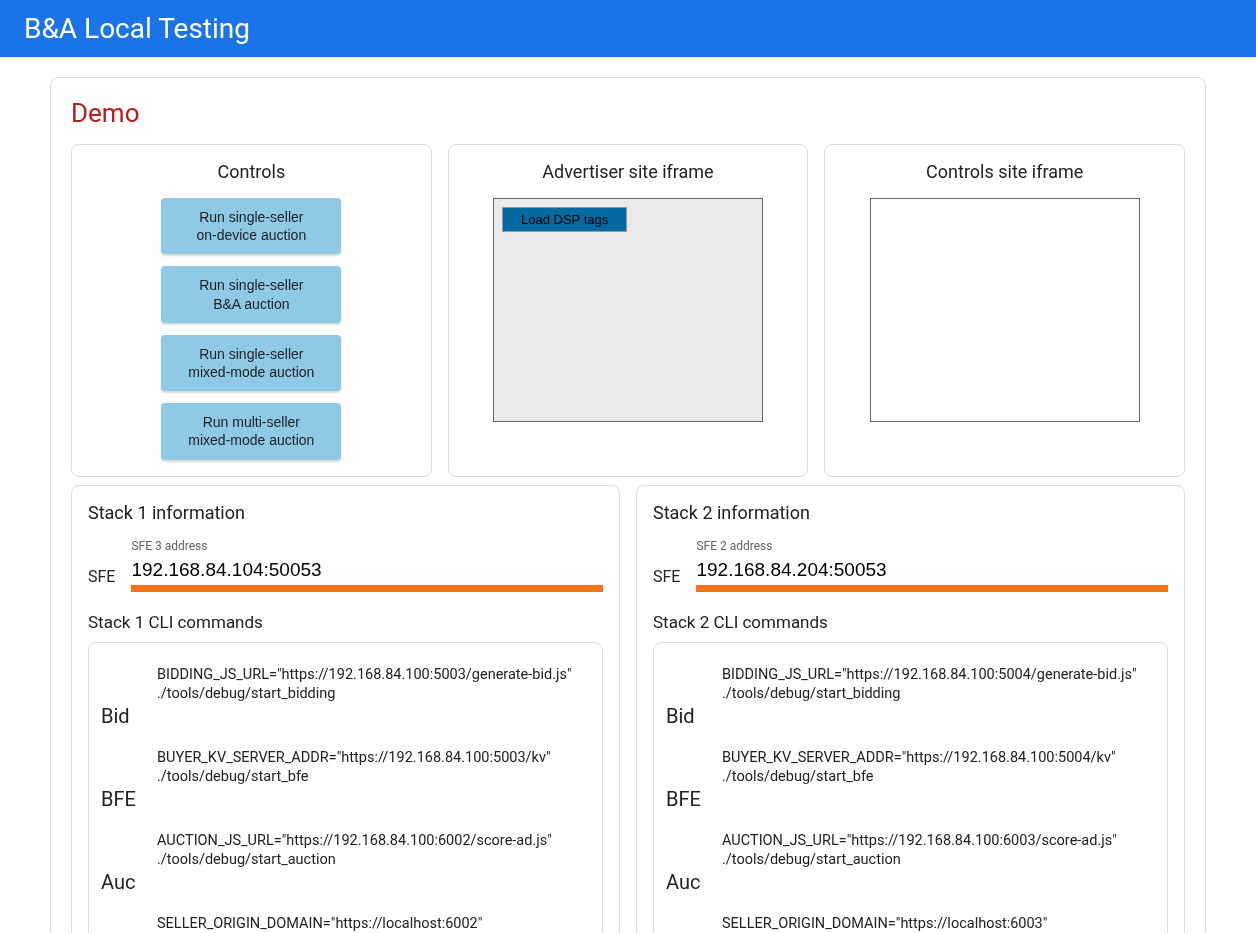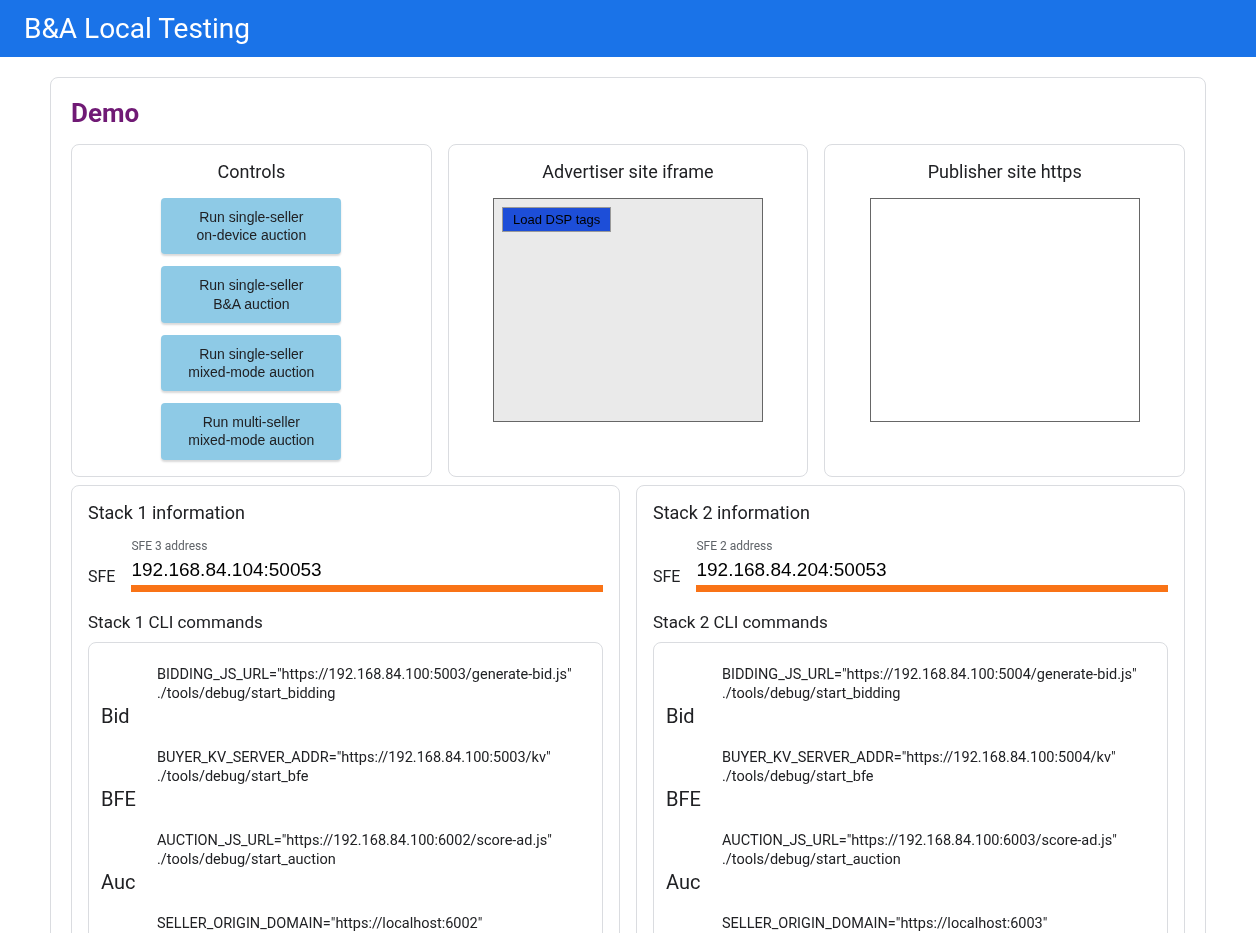--- a/index.html
+++ b/index.html
@@ -19,23 +19,23 @@
       padding: 20px 50px;
     }
     .card {
       border: 1px solid #dadce0;
       border-radius: 8px;
       padding: 20px;
       background: #fff;
     }
     .section-title {
       font-size: 26px;
-      font-weight: 700;
+      font-weight: 400;
       margin-bottom: 16px;
-      color: #701a75;
+      color: #b91c1c;
     }
     .demo-row {
       display: flex;
       gap: 16px;
     }
     .demo-panel {
       flex: 1;
       border: 1px solid #dadce0;
       border-radius: 8px;
       padding: 16px;
@@ -70,23 +70,23 @@
     }
     .iframe-box {
       width: 270px;
       height: 224px;
       border: 1px solid #666;
       background: #eaeaea;
       padding: 8px;
     }
     .iframe-box.white { background: #fff; }
     .dsp-btn {
-      background: #1d4ed8;
+      background: #0369a1;
       border: 1px solid #999;
-      padding: 4px 10px;
+      padding: 4px 18px;
       font-size: 13px;
       cursor: pointer;
     }
     .config-row {
       display: flex;
       gap: 16px;
       margin-top: 8px;
     }
     .stack-card {
       flex: 1;
@@ -178,21 +178,21 @@
       </div>
 
       <div class="demo-panel">
         <div class="panel-title">Advertiser site iframe</div>
         <div class="iframe-box">
           <button class="dsp-btn">Load DSP tags</button>
         </div>
       </div>
 
       <div class="demo-panel">
-        <div class="panel-title">Publisher site https</div>
+        <div class="panel-title">Controls site iframe</div>
         <div class="iframe-box white"></div>
       </div>
 
     </div>
 
 
     <div class="config-row">
 
       <div class="stack-card">
         <div class="stack-title">Stack 1 information</div>

